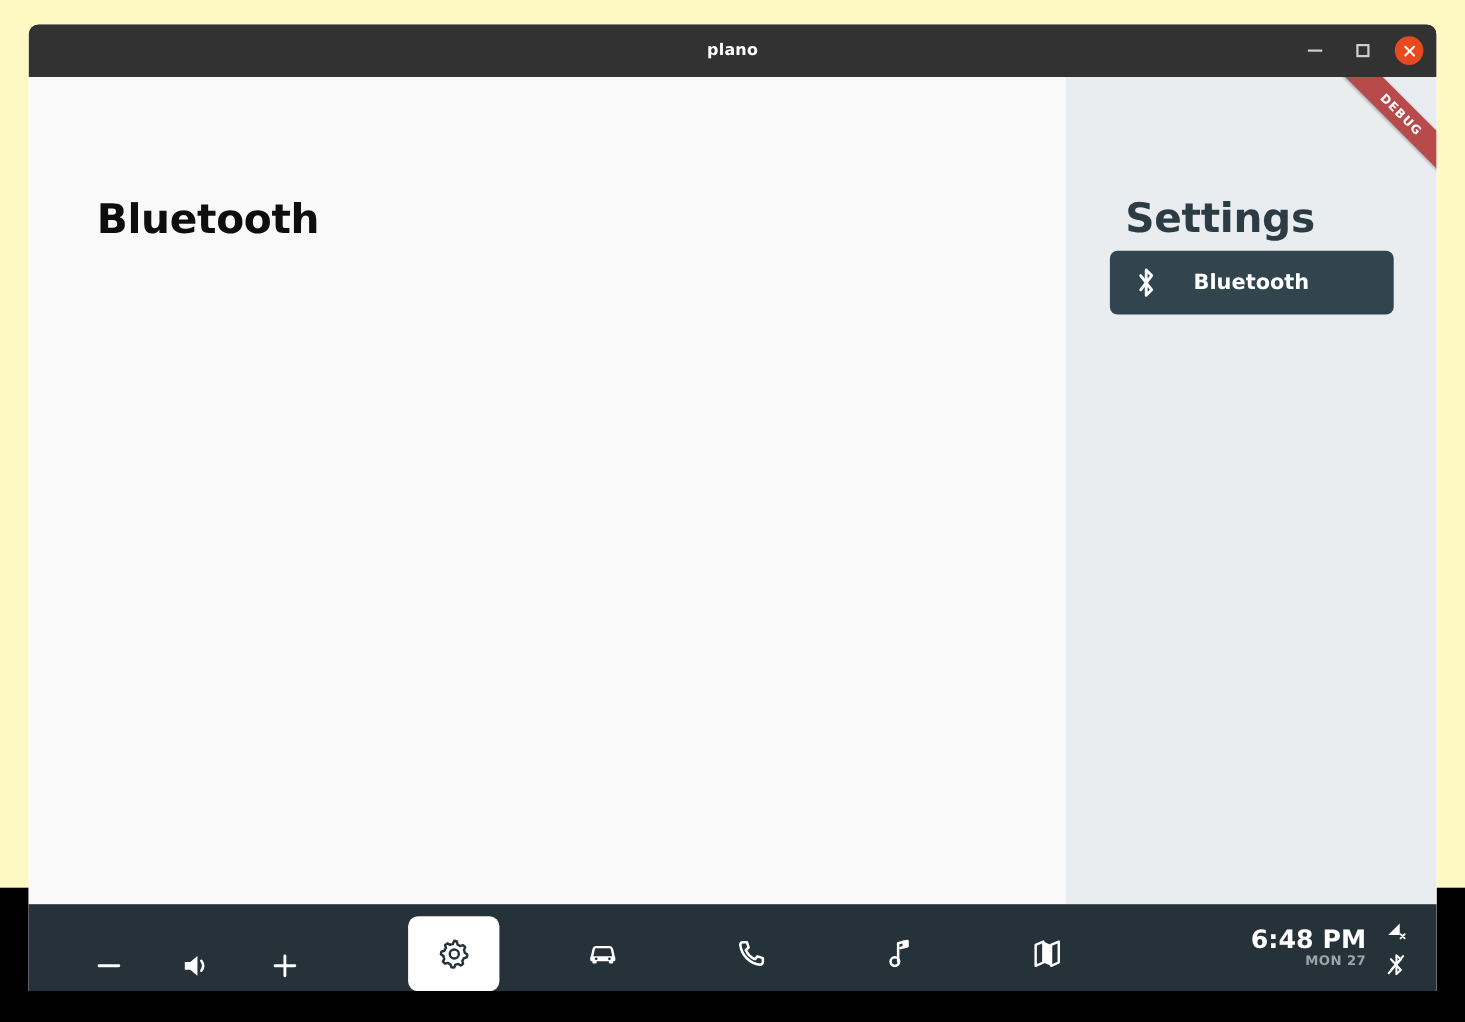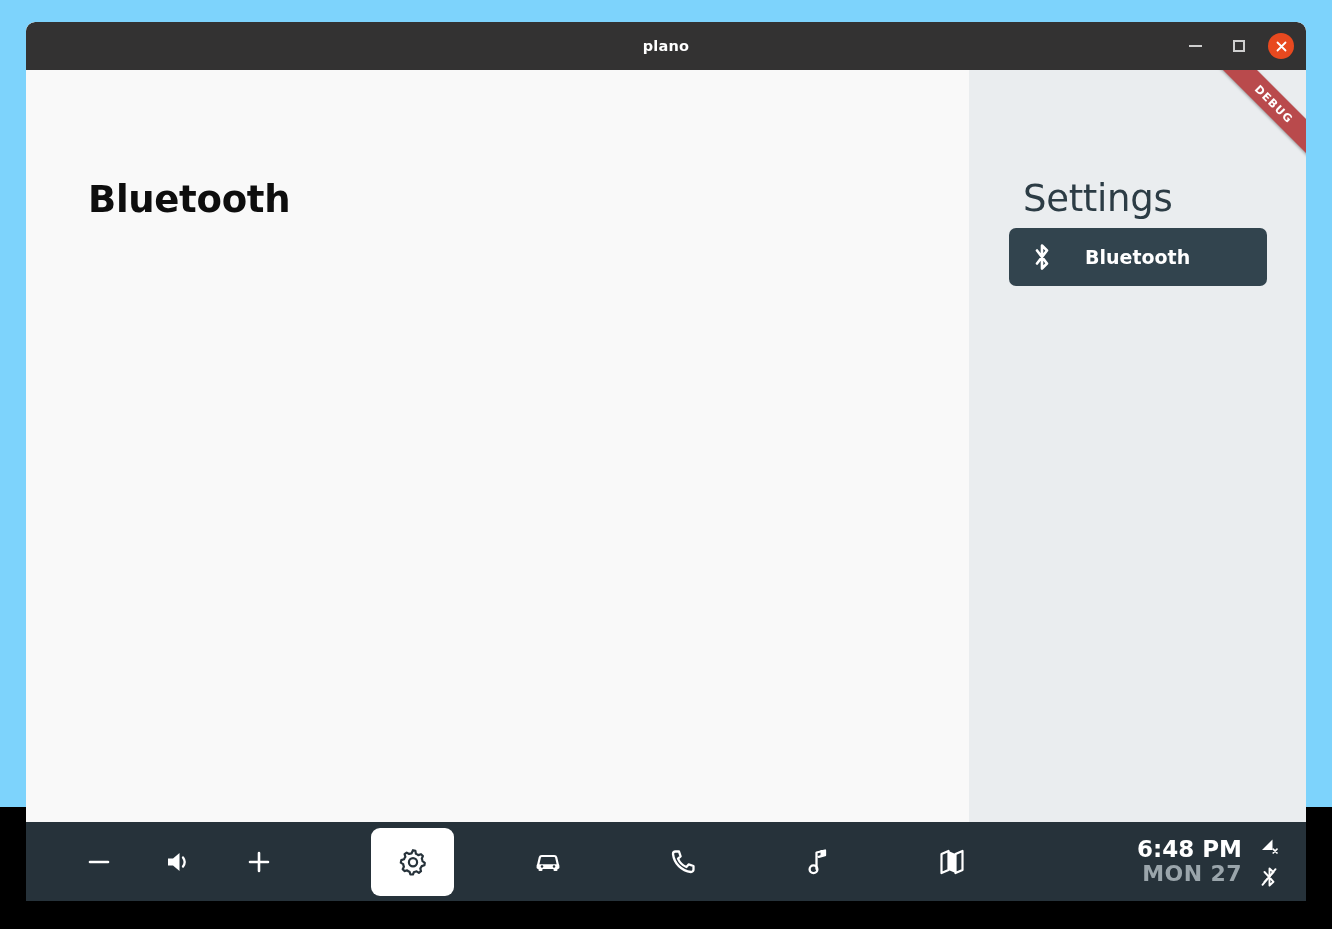--- a/index.html
+++ b/index.html
@@ -9,21 +9,21 @@
     width: 1332px;
     height: 929px;
     overflow: hidden;
     font-family: "Liberation Sans", sans-serif;
   }
 
   .desktop {
     position: relative;
     width: 1332px;
     height: 807px;
-    background: #7dd3fc;
+    background: #fef9c3;
   }
 
   
   .window {
     position: absolute;
     left: 26px;
     top: 22px;
     width: 1280px;
     height: 879px;
     border-radius: 9px 9px 0 0;
@@ -115,21 +115,21 @@
     position: relative;
     width: 337px;
     background: #eaedef;
     overflow: hidden;
   }
   .sidebar-title {
     position: absolute;
     left: 54px;
     top: 107px;
     font-size: 37px;
-    font-weight: normal;
+    font-weight: bold;
     color: #2c3c45;
     letter-spacing: -0.3px;
     font-family: "DejaVu Sans", sans-serif;
   }
   .sidebar-list {
     position: absolute;
     left: 40px;
     top: 158px;
     width: 258px;
   }
@@ -183,21 +183,21 @@
     box-shadow: 0 1px 3px rgba(0,0,0,0.35);
     z-index: 20;
   }
 
   
   .toolbar {
     position: relative;
     height: 79px;
     background: #26323a;
     display: flex;
-    align-items: center;
+    align-items: flex-end;
   }
   .tb-volume {
     display: flex;
     align-items: center;
     margin-left: 50px;
     gap: 34px;
   }
   .tb-icon-btn {
     width: 46px;
     height: 46px;
@@ -238,21 +238,21 @@
     text-align: right;
     line-height: 1.08;
   }
   .tb-time {
     font-size: 23px;
     font-weight: bold;
     color: #ffffff;
     font-family: "DejaVu Sans", sans-serif;
   }
   .tb-date {
-    font-size: 22px;
+    font-size: 12px;
     font-weight: bold;
     color: #9aa5ab;
     letter-spacing: 0.4px;
     font-family: "DejaVu Sans", sans-serif;
   }
   .tb-status-icons {
     display: flex;
     flex-direction: column;
     align-items: center;
     gap: 8px;

